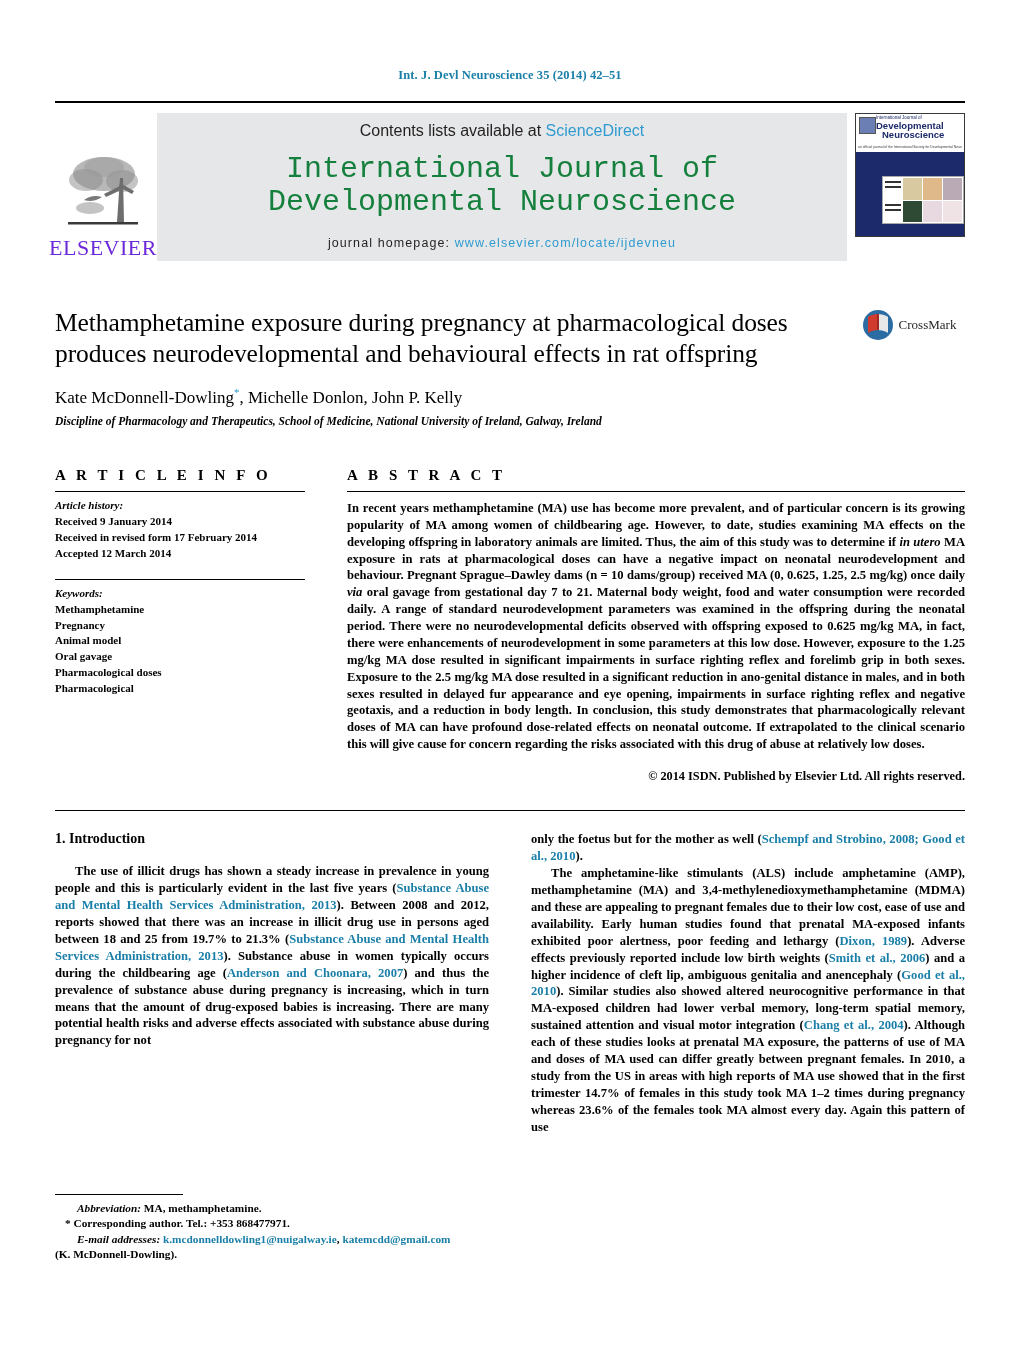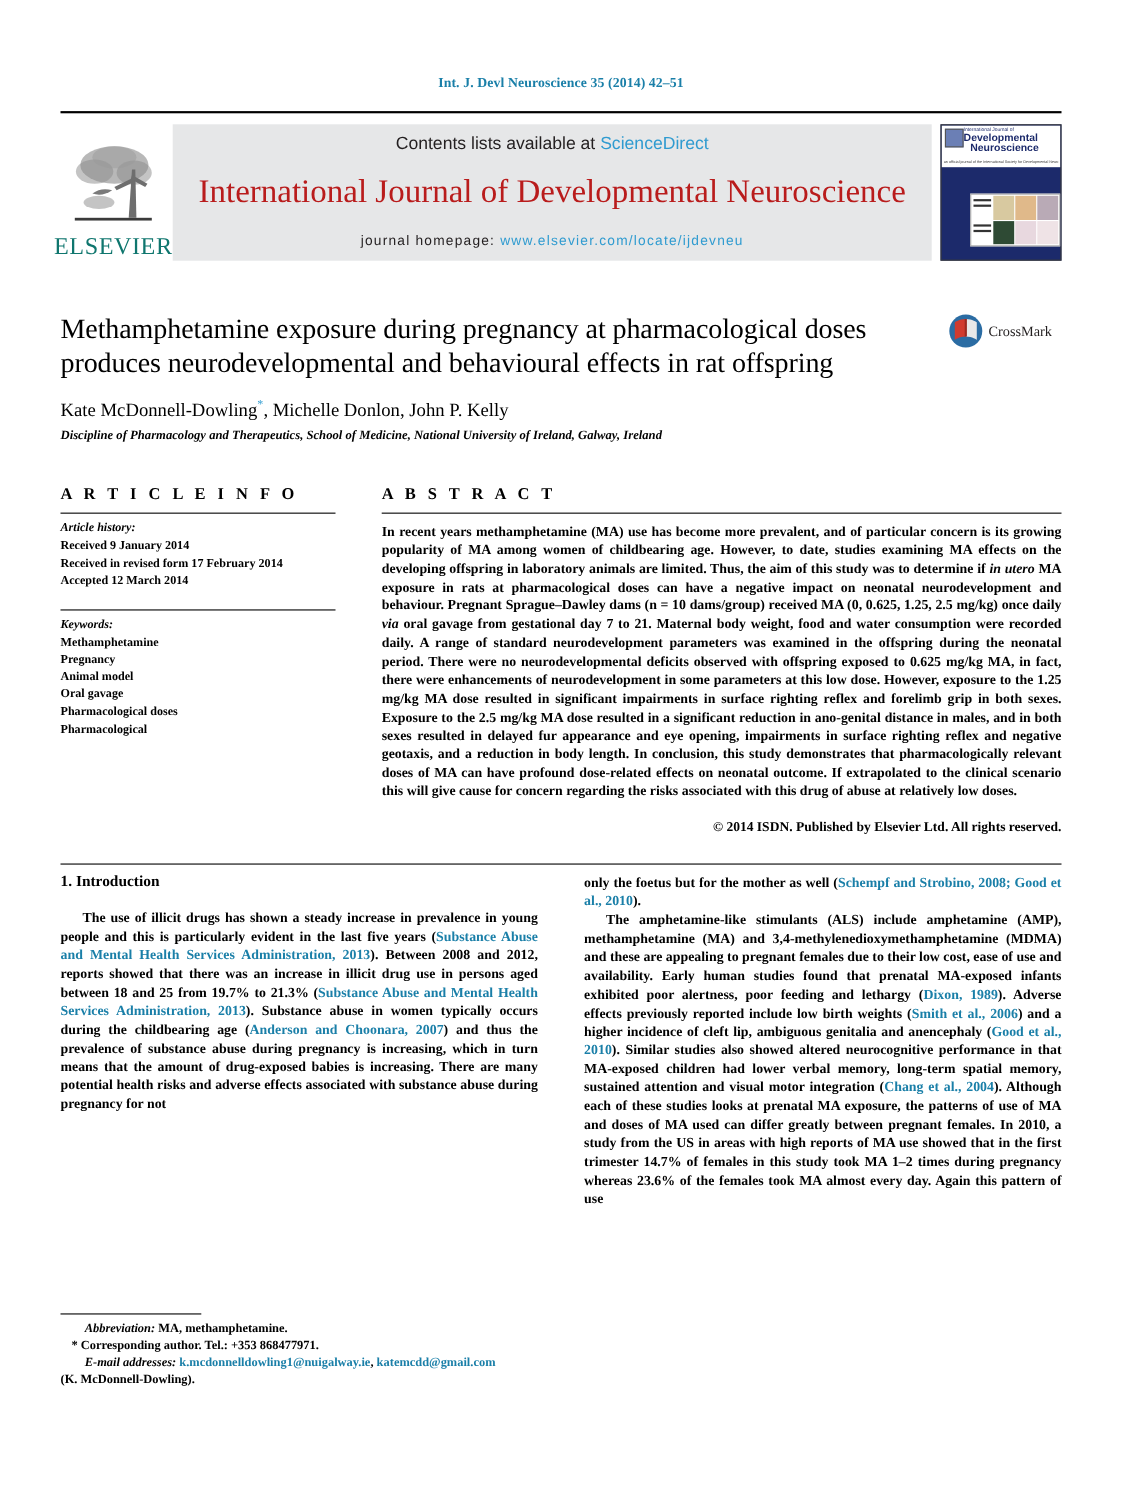--- a/index.html
+++ b/index.html
@@ -47,21 +47,21 @@
     flex: 0 0 96px;
     display: flex;
     flex-direction: column;
     align-items: center;
     justify-content: flex-end;
     padding-bottom: 2px;
   }
   .tree-svg { display:block; }
   .elsevier-word {
     font-family: "Liberation Serif", serif;
-    color: #0f766e;
+    color: #6d28d9;
     font-size: 22px;
     letter-spacing: .5px;
     line-height: 1;
     margin-top: 1px;
   }
   .banner-center {
     flex: 1 1 auto;
     background: #e6e7e8;
     text-align: center;
     padding: 9px 10px 11px 10px;
@@ -71,24 +71,24 @@
     flex-direction: column;
     justify-content: space-between;
   }
   .contents-line {
     font-family: "Liberation Sans", sans-serif;
     font-size: 16px;
     color: #231f20;
   }
   .contents-line .sd { color: #2f9bd0; }
   .journal-name {
-    font-family: Liberation Serif, serif;
+    font-family: Liberation Mono, monospace;
     font-size: 30px;
     line-height: 1.1;
-    color: #b91c1c;
+    color: #15803d;
     margin: 13px 0 17px 0;
   }
   .homepage-line {
     font-family: "Liberation Sans", sans-serif;
     font-size: 12.5px;
     color: #231f20;
     letter-spacing: 1.1px;
   }
   .homepage-line .url { color: #2f9bd0; }
   .cover-thumb {
@@ -203,21 +203,21 @@
     margin-top: 16px;
     font-weight: bold;
   }
 
   
   .body-rule {
     border-top: 1px solid #000;
     margin-top: 26px;
   }
   .two-col {
-    margin-top: 8px;
+    margin-top: 20px;
     display: flex;
     gap: 42px;
   }
   .col { flex: 1 1 0; }
   h2.sec-title {
     font-size: 14px;
     font-weight: bold;
     margin: 0 0 16px 0;
   }
   p.bodytext {

